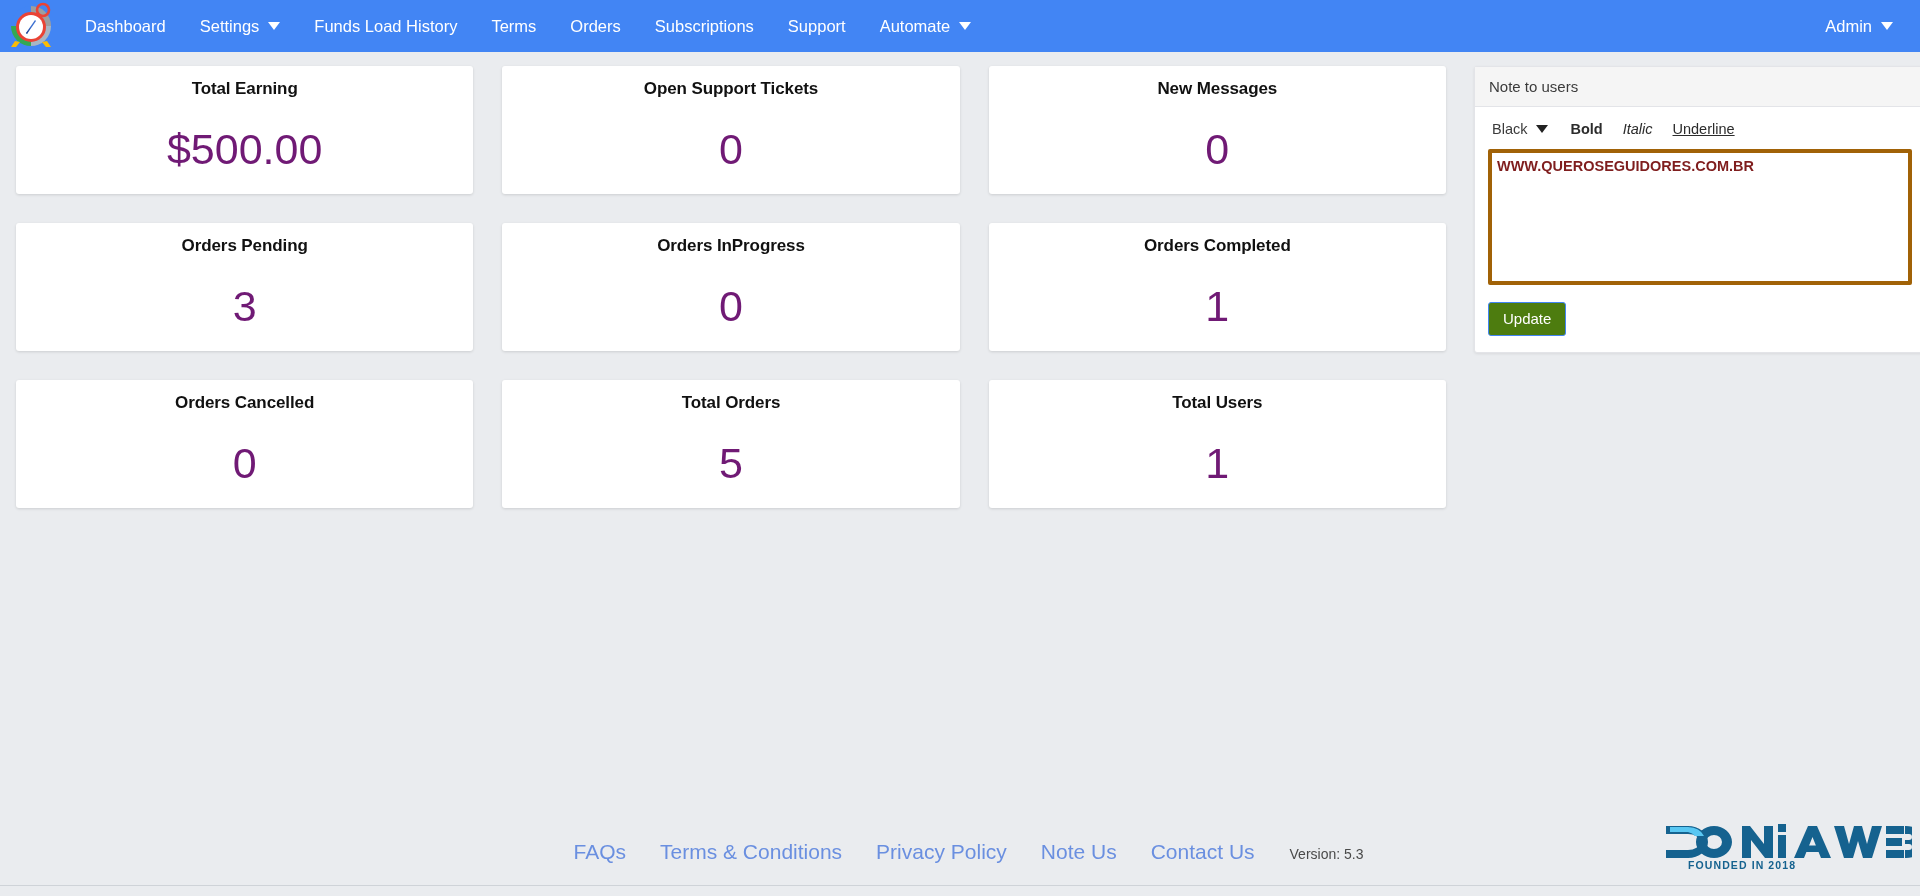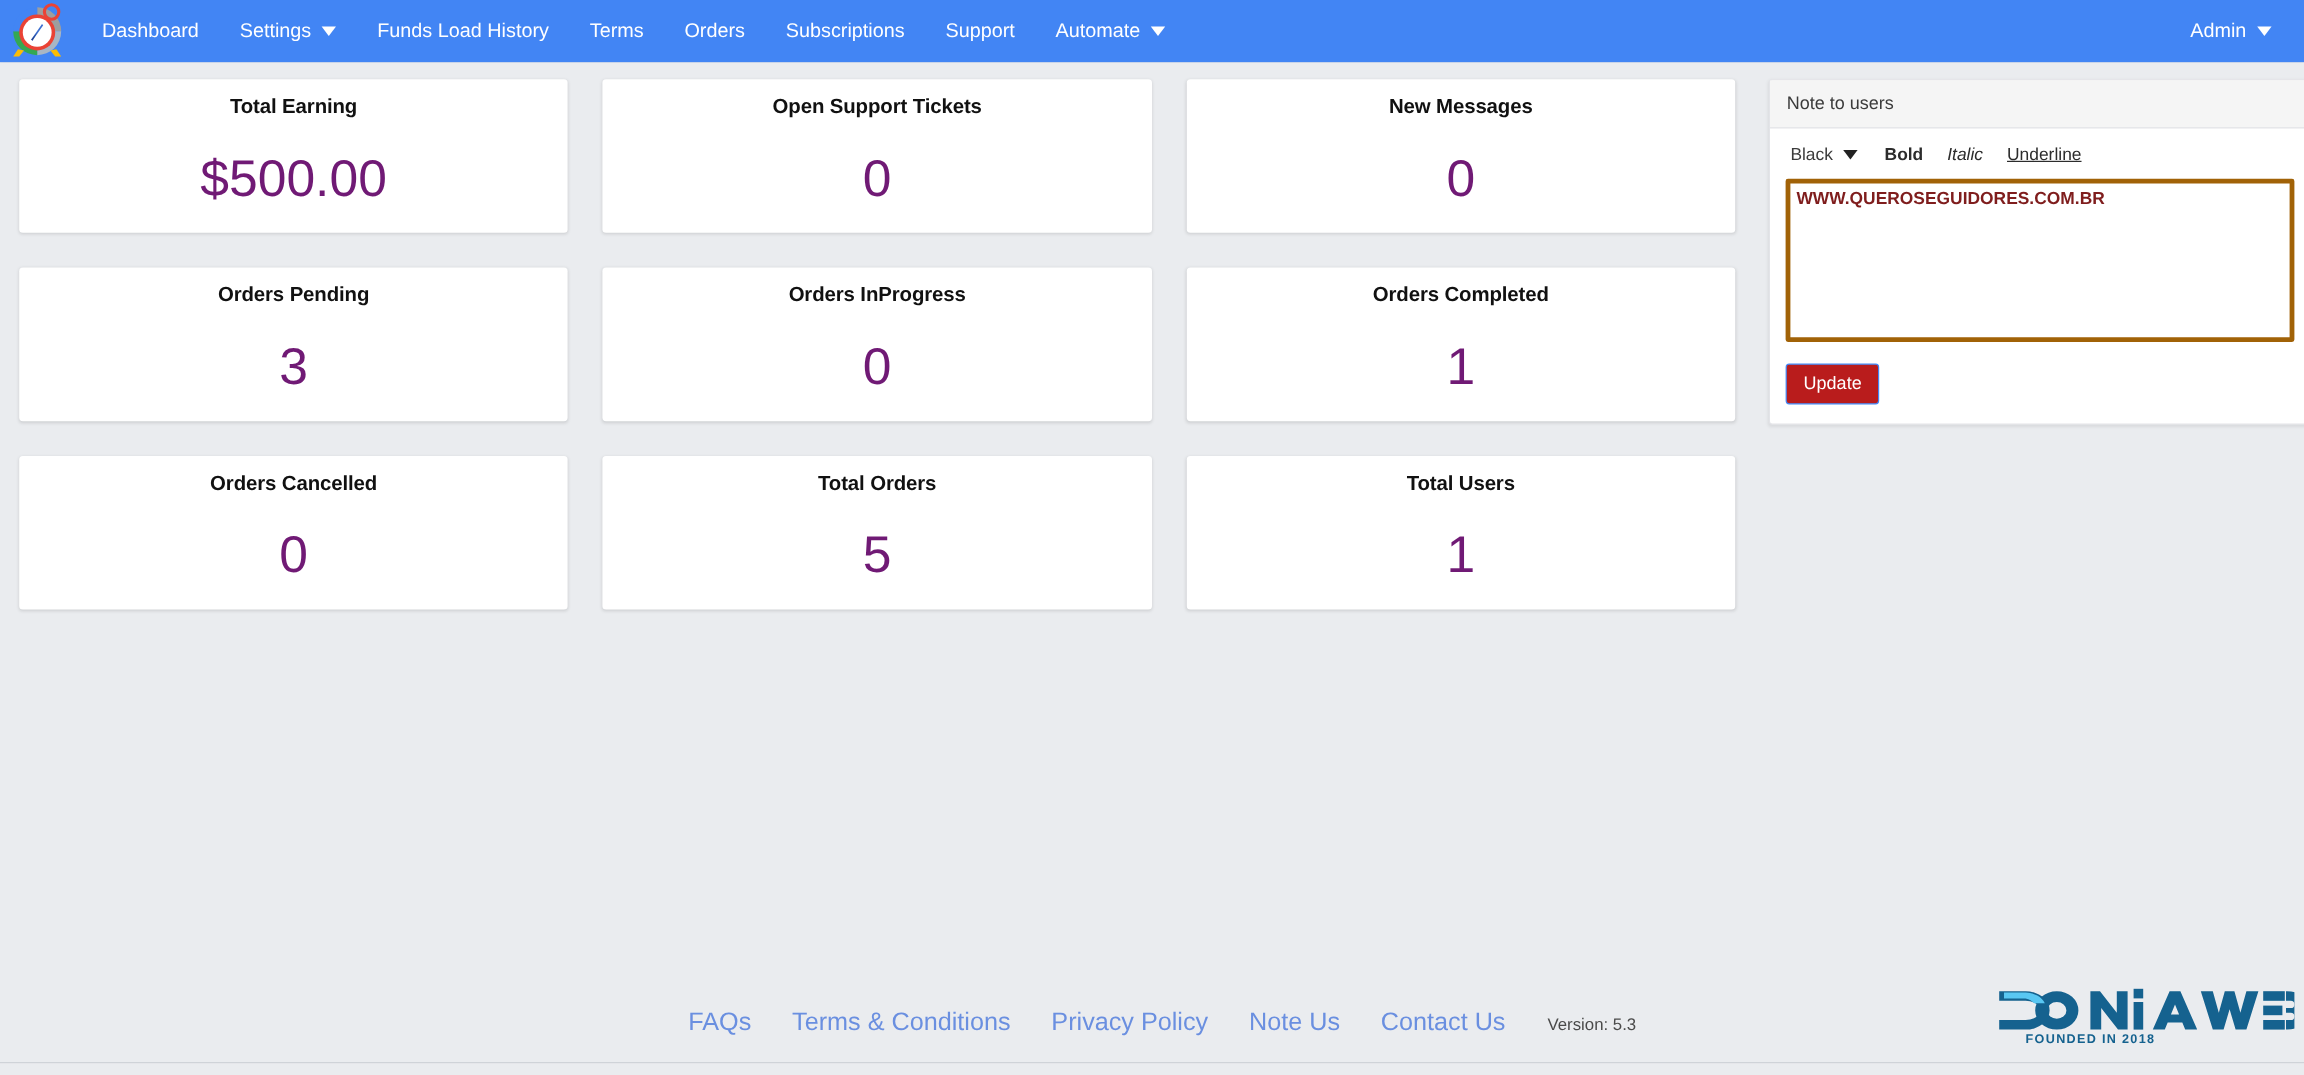--- a/index.html
+++ b/index.html
@@ -167,21 +167,21 @@
     font-size: 14.5px;
     font-weight: bold;
     color: #7f1d1d;
     resize: none;
     outline: none;
     line-height: 1.35;
     overflow: hidden;
   }
   .update-btn {
     margin-top: 13px;
-    background: #b91c1c;
+    background: #4d7c0f;
     border: 1px solid #4285f4;
     color: #ffffff;
     font-size: 15px;
     font-family: "Liberation Sans", sans-serif;
     padding: 7px 14px 8px 14px;
     border-radius: 3px;
     cursor: pointer;
   }
 
   

